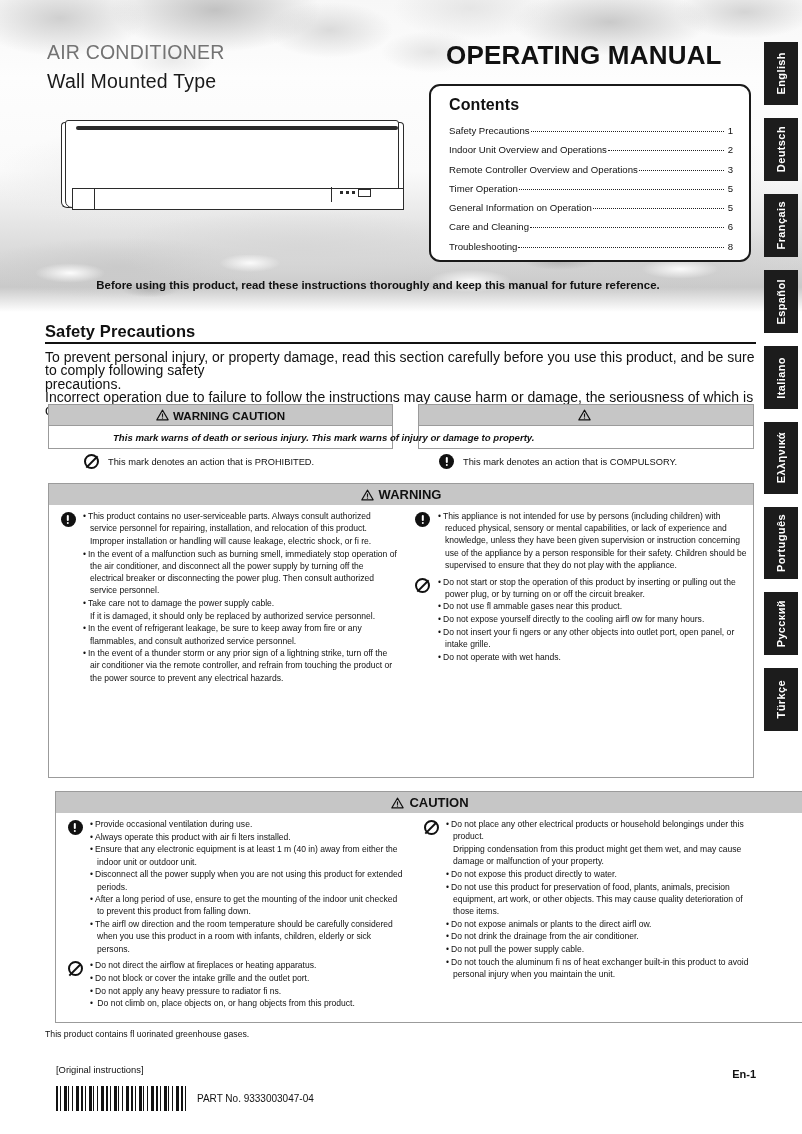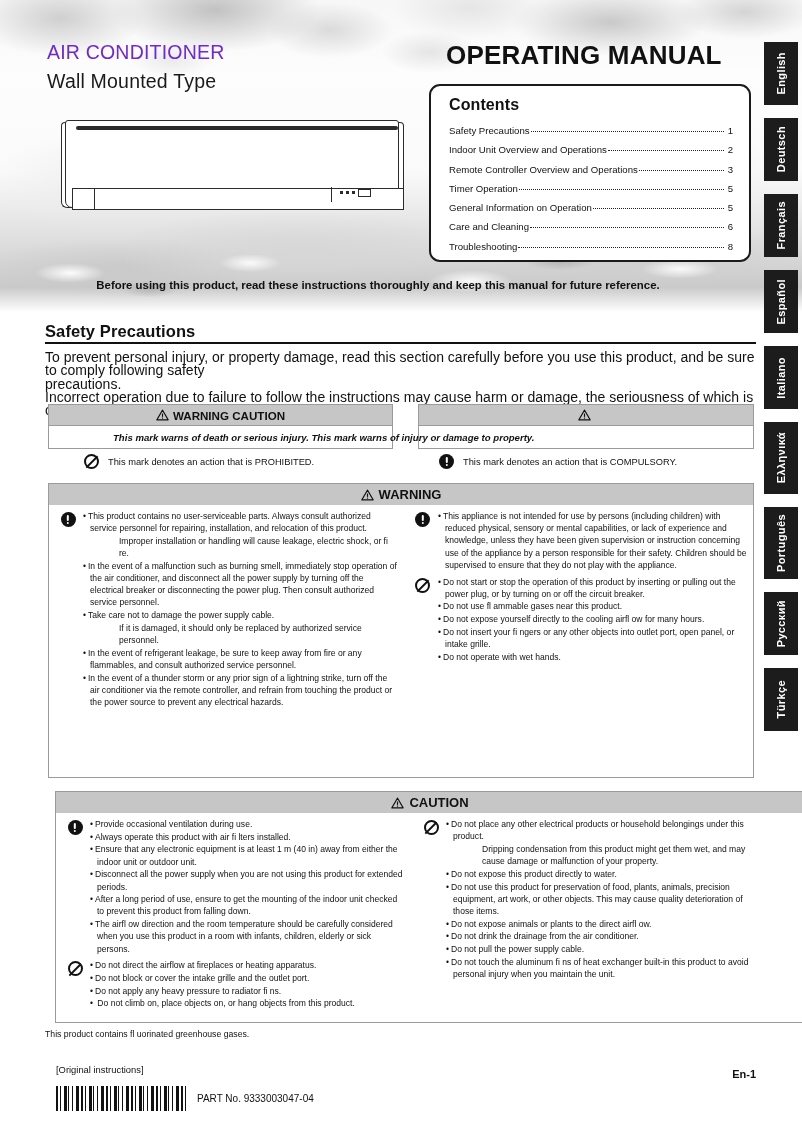--- a/index.html
+++ b/index.html
@@ -37,21 +37,21 @@
     background:
       radial-gradient(ellipse 50px 14px at 70px 18px, rgba(255,255,255,.95) 0%, rgba(255,255,255,0) 70%),
       radial-gradient(ellipse 44px 13px at 250px 8px, rgba(255,255,255,.9) 0%, rgba(255,255,255,0) 70%),
       radial-gradient(ellipse 60px 16px at 470px 26px, rgba(255,255,255,.9) 0%, rgba(255,255,255,0) 70%),
       radial-gradient(ellipse 55px 14px at 680px 14px, rgba(255,255,255,.9) 0%, rgba(255,255,255,0) 70%),
       radial-gradient(ellipse 42px 12px at 150px 34px, rgba(160,160,160,.55) 0%, rgba(160,160,160,0) 70%),
       radial-gradient(ellipse 52px 13px at 560px 6px, rgba(150,150,150,.5) 0%, rgba(150,150,150,0) 70%);
   }
 
   
-  .t-ac{position:absolute;left:47px;top:41px;font-size:19.5px;letter-spacing:.2px;color:#6d28d9;}
+  .t-ac{position:absolute;left:47px;top:41px;font-size:19.5px;letter-spacing:.2px;color:#737373;}
   .t-wm{position:absolute;left:47px;top:70px;font-size:19.5px;letter-spacing:.2px;color:#1a1a1a;}
   .t-om{position:absolute;left:446px;top:40px;font-size:26px;font-weight:bold;letter-spacing:.2px;color:#111;}
 
   
   .unit{position:absolute;left:60px;top:116px;width:345px;height:98px;}
   .unit .body{
     position:absolute;left:5px;top:4px;width:332px;height:86px;
     border:1.4px solid #2b2b2b;background:#fff;
     border-radius:3px 3px 7px 7px;
   }
@@ -128,21 +128,21 @@
   .bigbox .bhead{
     background:#c6c6c6;height:21px;display:flex;align-items:center;justify-content:center;
     font-size:13px;font-weight:bold;gap:5px;color:#111;
   }
   .bigbox .bbody{display:flex;padding:5px 0 6px 0;}
   .col{box-sizing:border-box;padding:0 6px 0 4px;}
   .col .grp{display:flex;margin-bottom:4px;}
   .col .gicon{flex:0 0 30px;display:flex;justify-content:center;padding-top:2px;}
   .col ul{margin:0;padding:0;list-style:none;flex:1 1 auto;}
   .col li{font-size:8.55px;line-height:12.2px;color:#111;padding-left:7px;text-indent:-7px;margin-bottom:.5px;}
-  .col li.nb{padding-left:7px;text-indent:0;margin-left:29px;}
+  .col li.nb{padding-left:7px;text-indent:0;}
   .col li .b{margin-right:2px;}
 
   
   .ico-warn{display:inline-block;width:13px;height:12px;position:relative;vertical-align:-1px;}
   .ico-warn svg{display:block;}
   .ico-pro{display:inline-block;width:15px;height:15px;border:2.1px solid #111;border-radius:50%;position:relative;box-sizing:border-box;background:#fff;}
   .ico-pro:after{content:"";position:absolute;left:50%;top:-1.6px;width:2.1px;height:16px;background:#111;transform:translateX(-50%) rotate(45deg);transform-origin:center;}
   .ico-com{display:inline-block;width:15px;height:15px;border-radius:50%;background:#111;position:relative;box-sizing:border-box;}
   .ico-com:before{content:"";position:absolute;left:50%;top:2.6px;width:2.4px;height:6px;background:#fff;transform:translateX(-50%);border-radius:1px;}
   .ico-com:after{content:"";position:absolute;left:50%;top:10px;width:2.4px;height:2.4px;background:#fff;transform:translateX(-50%);border-radius:50%;}

